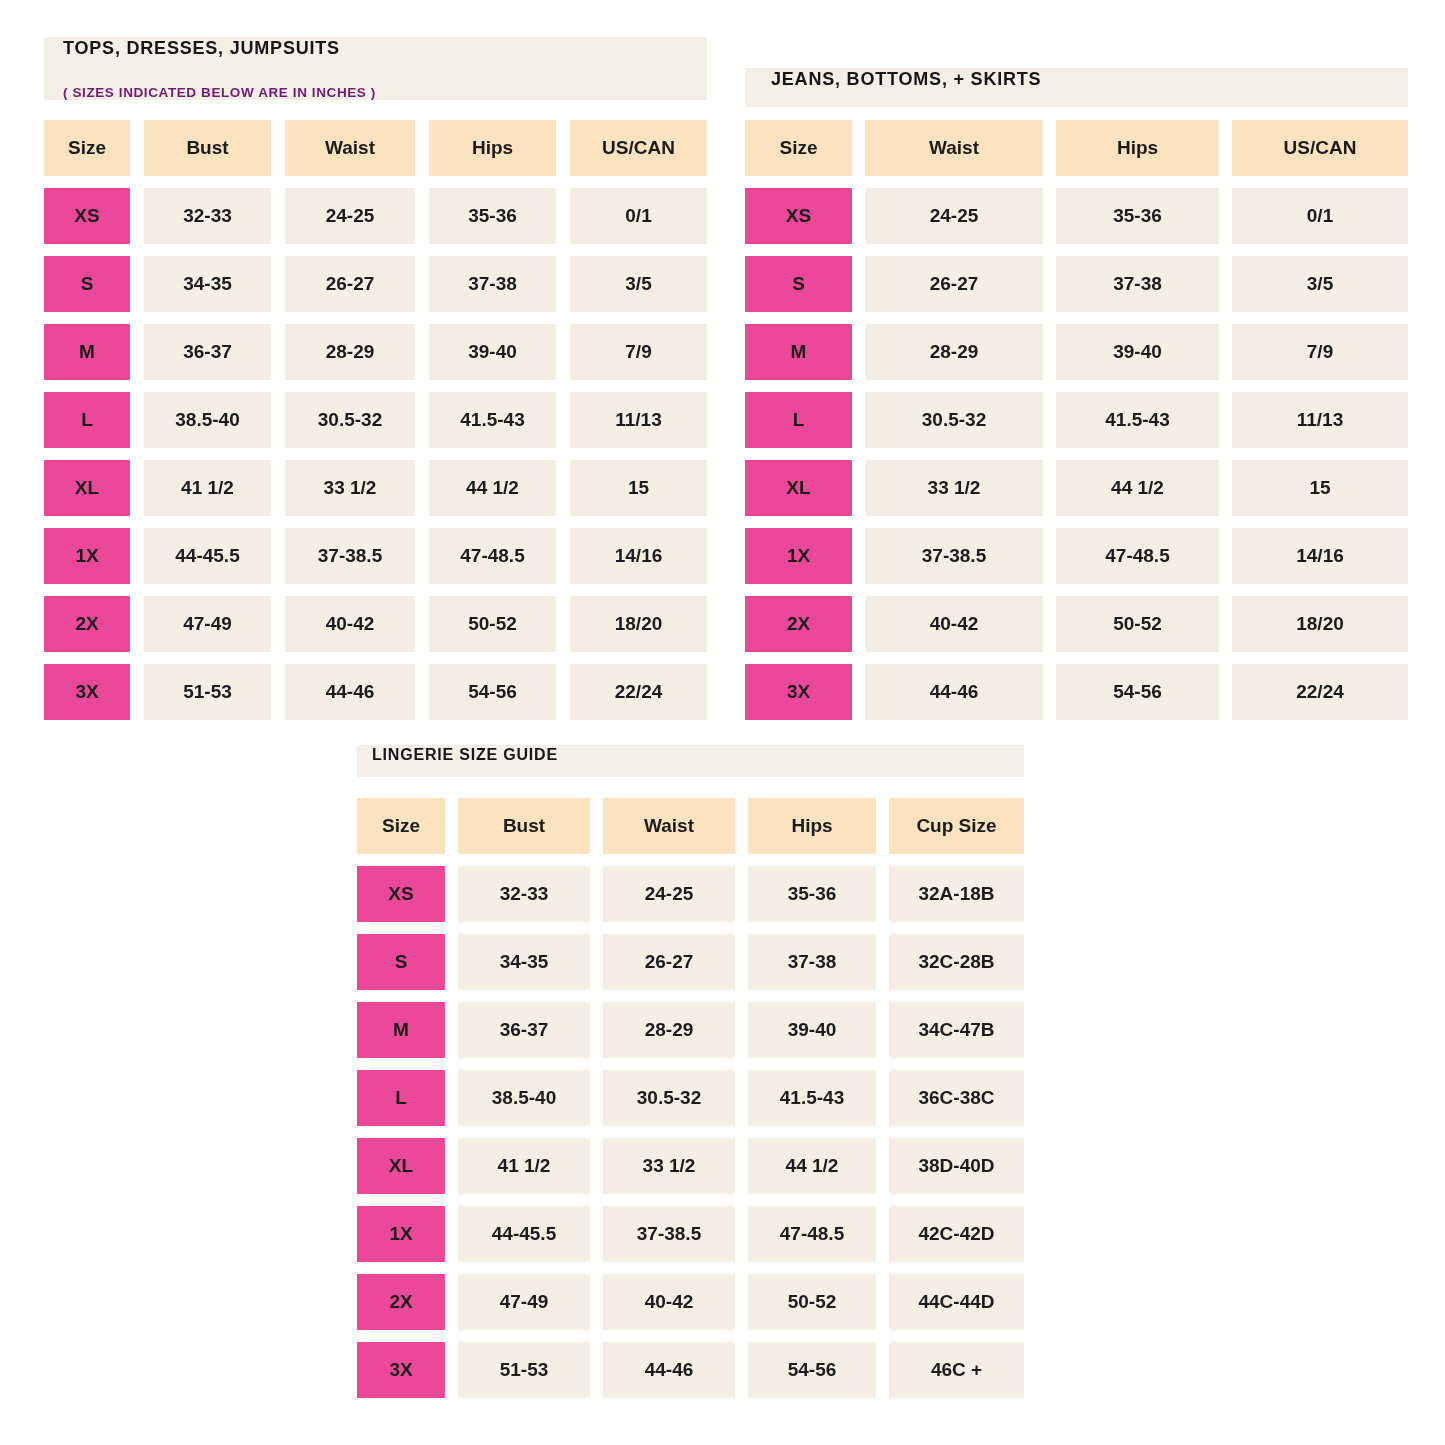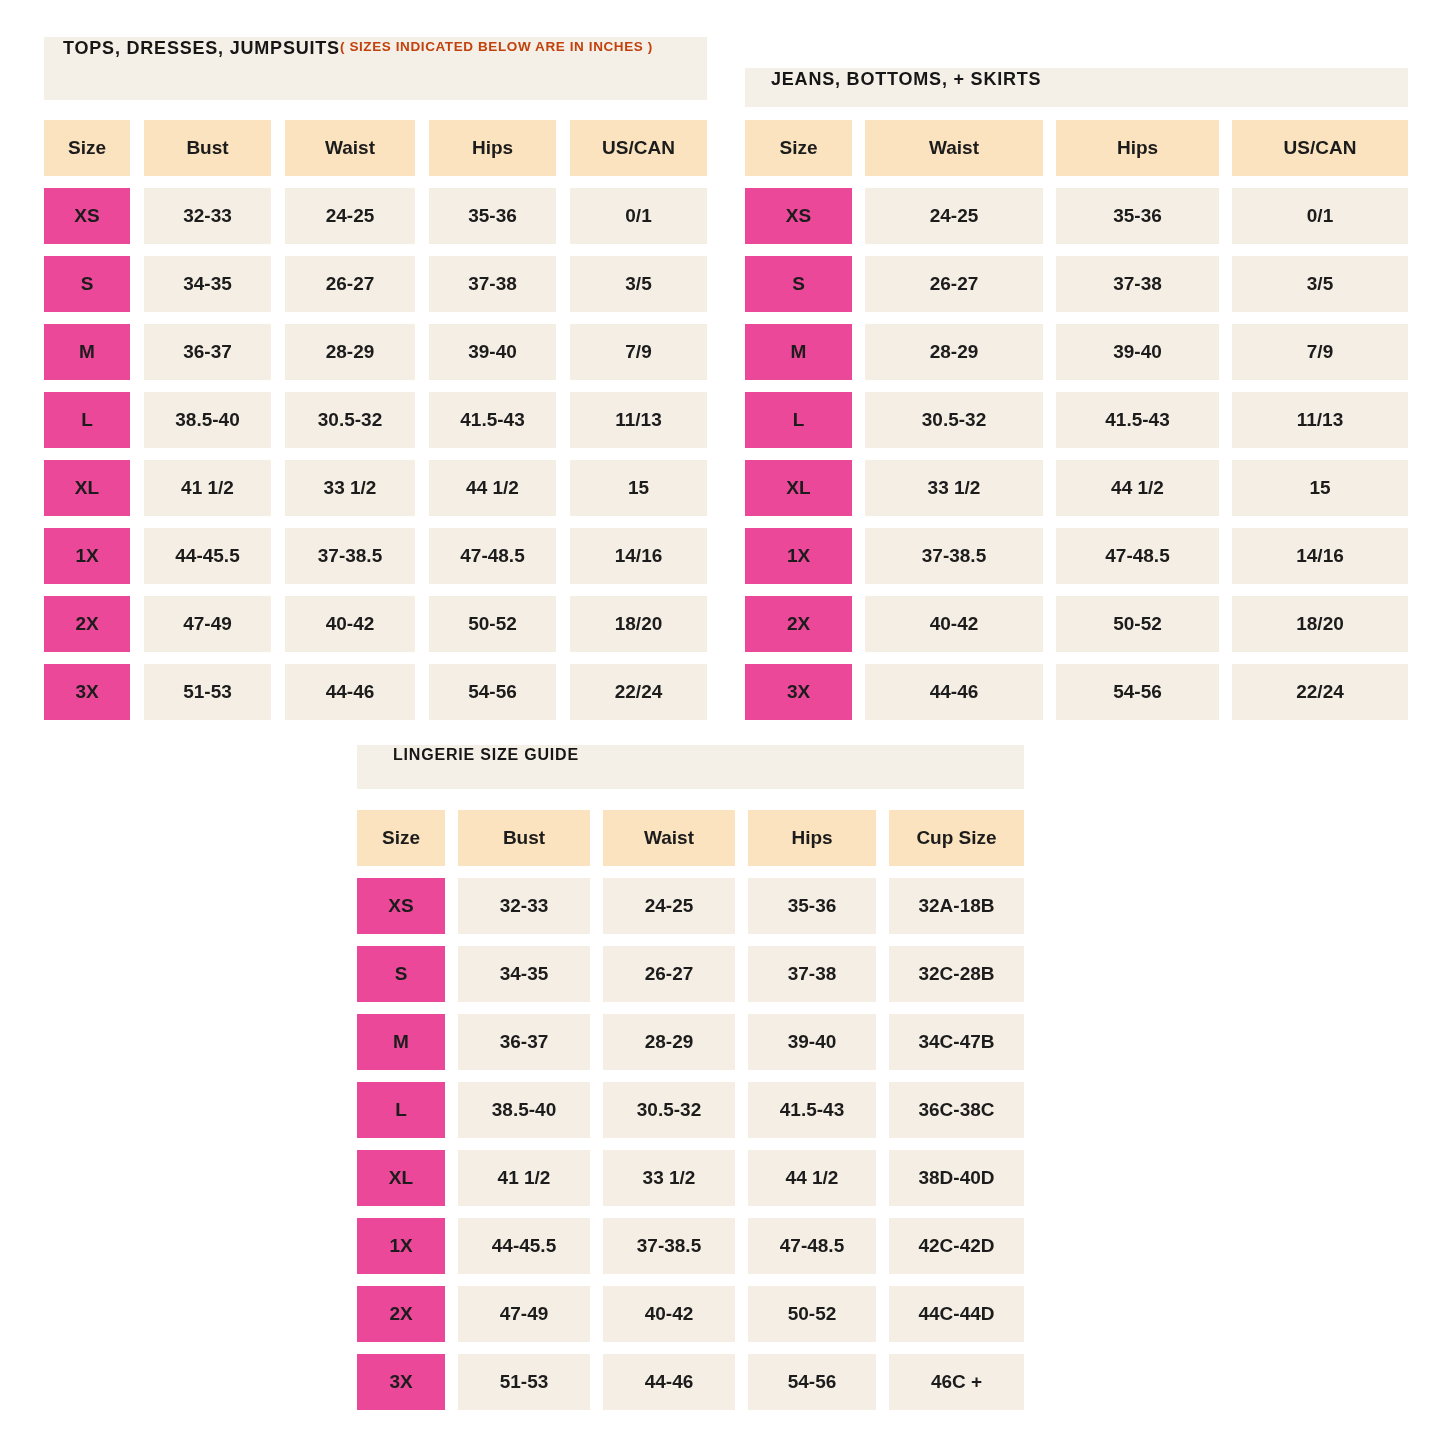--- a/index.html
+++ b/index.html
@@ -20,39 +20,40 @@
   }
   .table-block.tops     { left: 44px;  top: 37px;  width: 663px; }
   .table-block.jeans    { left: 745px; top: 68px;  width: 663px; }
   .table-block.lingerie { left: 357px; top: 745px; width: 667px; }
 
   .title-bar {
     background: #f5f0e7;
     color: #161616;
     box-sizing: border-box;
     display: flex;
-    justify-content: flex-start;
+    flex-direction: column;
+    justify-content: space-between;
   }
   .tops .title-bar     { height: 63px; padding-left: 19px; margin-bottom: 20px; }
   .jeans .title-bar    { height: 39px; padding-left: 26px; margin-bottom: 13px; }
-  .lingerie .title-bar { height: 44px; padding-left: 36px; margin-bottom: 21px; }
+  .lingerie .title-bar { height: 32px; padding-left: 15px; margin-bottom: 21px; }
 
   .title {
     font-weight: 900;
     font-size: 18px;
     letter-spacing: 0.8px;
     line-height: 1.25;
     color: #161616;
   }
   .lingerie .title { font-size: 16px; }
   .subtitle {
     font-weight: 700;
     font-size: 13.5px;
     letter-spacing: 0.6px;
-    color: #c2410c;
+    color: #701a75;
     margin-top: 2px;
   }
 
   .grid {
     display: grid;
     row-gap: 12px;
   }
   .tops .grid     { grid-template-columns: 86px 127px 130px 127px 137px; column-gap: 14px; }
   .jeans .grid    { grid-template-columns: 107px 178px 163px 176px;      column-gap: 13px; }
   .lingerie .grid { grid-template-columns: 88px 132px 132px 128px 135px; column-gap: 13px; }

